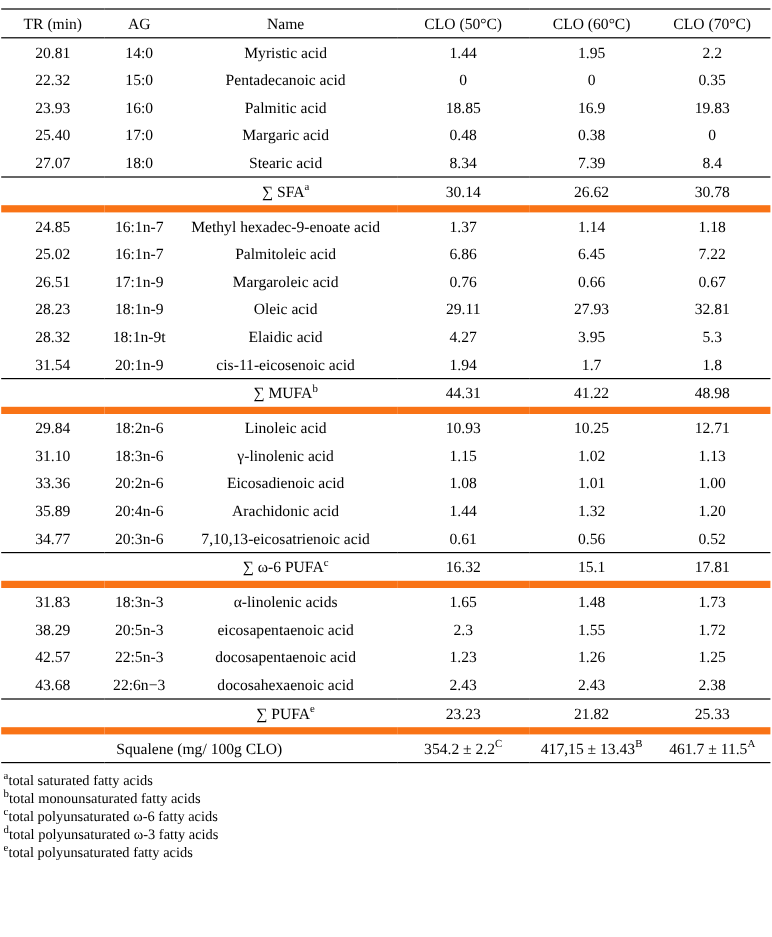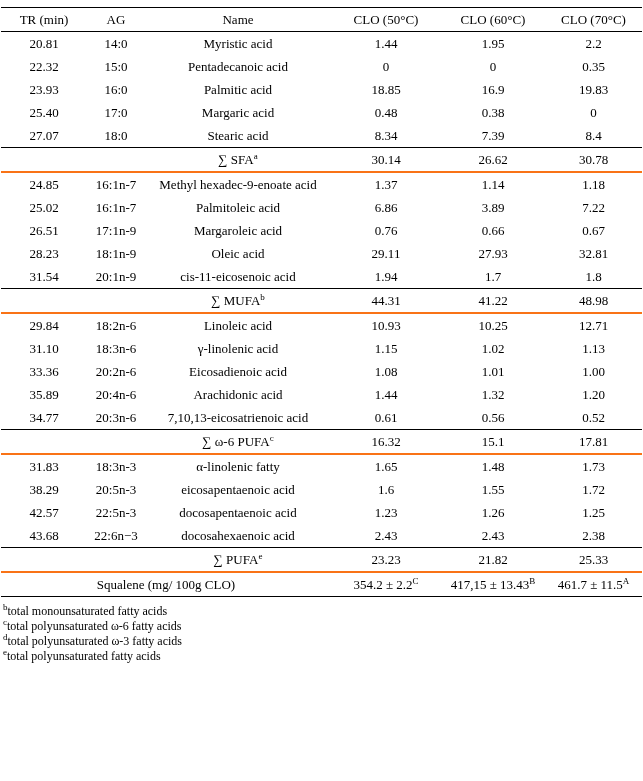--- a/index.html
+++ b/index.html
@@ -37,21 +37,21 @@
     padding: 0 2px;
     overflow: hidden;
     white-space: nowrap;
   }
   thead th {
     border-top: 1.5px solid #000;
     border-bottom: 1px solid #000;
   }
   tr.summary-row td {
     border-top: 1px solid #000;
-    border-bottom: 2px solid #f97316;
+    border-bottom: 6px solid #f97316;
   }
   tr.squalene-row td {
     border-top: 1px solid #000;
     border-bottom: 1.5px solid #000;
   }
   sup {
     font-size: 9px;
     line-height: 0;
     vertical-align: super;
   }
@@ -141,40 +141,48 @@
           <td>Methyl hexadec-9-enoate acid</td>
           <td>1.37</td>
           <td>1.14</td>
           <td>1.18</td>
         </tr>
         <tr class="data-row">
           <td>25.02</td>
           <td>16:1n-7</td>
           <td>Palmitoleic acid</td>
           <td>6.86</td>
-          <td>3.89</td>
+          <td>6.45</td>
           <td>7.22</td>
         </tr>
         <tr class="data-row">
           <td>26.51</td>
           <td>17:1n-9</td>
           <td>Margaroleic acid</td>
           <td>0.76</td>
           <td>0.66</td>
           <td>0.67</td>
         </tr>
         <tr class="data-row">
           <td>28.23</td>
           <td>18:1n-9</td>
           <td>Oleic acid</td>
           <td>29.11</td>
           <td>27.93</td>
           <td>32.81</td>
         </tr>
         <tr class="data-row">
+          <td>28.32</td>
+          <td>18:1n-9t</td>
+          <td>Elaidic acid</td>
+          <td>4.27</td>
+          <td>3.95</td>
+          <td>5.3</td>
+        </tr>
+        <tr class="data-row">
           <td>31.54</td>
           <td>20:1n-9</td>
           <td>cis-11-eicosenoic acid</td>
           <td>1.94</td>
           <td>1.7</td>
           <td>1.8</td>
         </tr>
         <tr class="summary-row">
           <td></td>
           <td></td>
@@ -227,30 +235,30 @@
           <td></td>
           <td></td>
           <td>∑ ω-6 PUFA<sup>c</sup></td>
           <td>16.32</td>
           <td>15.1</td>
           <td>17.81</td>
         </tr>
         <tr class="data-row">
           <td>31.83</td>
           <td>18:3n-3</td>
-          <td>α-linolenic fatty</td>
+          <td>α-linolenic acids</td>
           <td>1.65</td>
           <td>1.48</td>
           <td>1.73</td>
         </tr>
         <tr class="data-row">
           <td>38.29</td>
           <td>20:5n-3</td>
           <td>eicosapentaenoic acid</td>
-          <td>1.6</td>
+          <td>2.3</td>
           <td>1.55</td>
           <td>1.72</td>
         </tr>
         <tr class="data-row">
           <td>42.57</td>
           <td>22:5n-3</td>
           <td>docosapentaenoic acid</td>
           <td>1.23</td>
           <td>1.26</td>
           <td>1.25</td>
@@ -273,18 +281,19 @@
         </tr>
         <tr class="squalene-row">
           <td colspan="3">Squalene (mg/ 100g CLO)</td>
           <td>354.2 ± 2.2<sup>C</sup></td>
           <td>417,15 ± 13.43<sup>B</sup></td>
           <td>461.7 ± 11.5<sup>A</sup></td>
         </tr>
       </tbody>
   </table>
   <div class="footnotes" id="footnotes">
+      <div class="footnote"><sup>a</sup>total saturated fatty acids</div>
       <div class="footnote"><sup>b</sup>total monounsaturated fatty acids</div>
       <div class="footnote"><sup>c</sup>total polyunsaturated ω-6 fatty acids</div>
       <div class="footnote"><sup>d</sup>total polyunsaturated ω-3 fatty acids</div>
       <div class="footnote"><sup>e</sup>total polyunsaturated fatty acids</div>
     </div>
 </div>
 
 </body></html>

